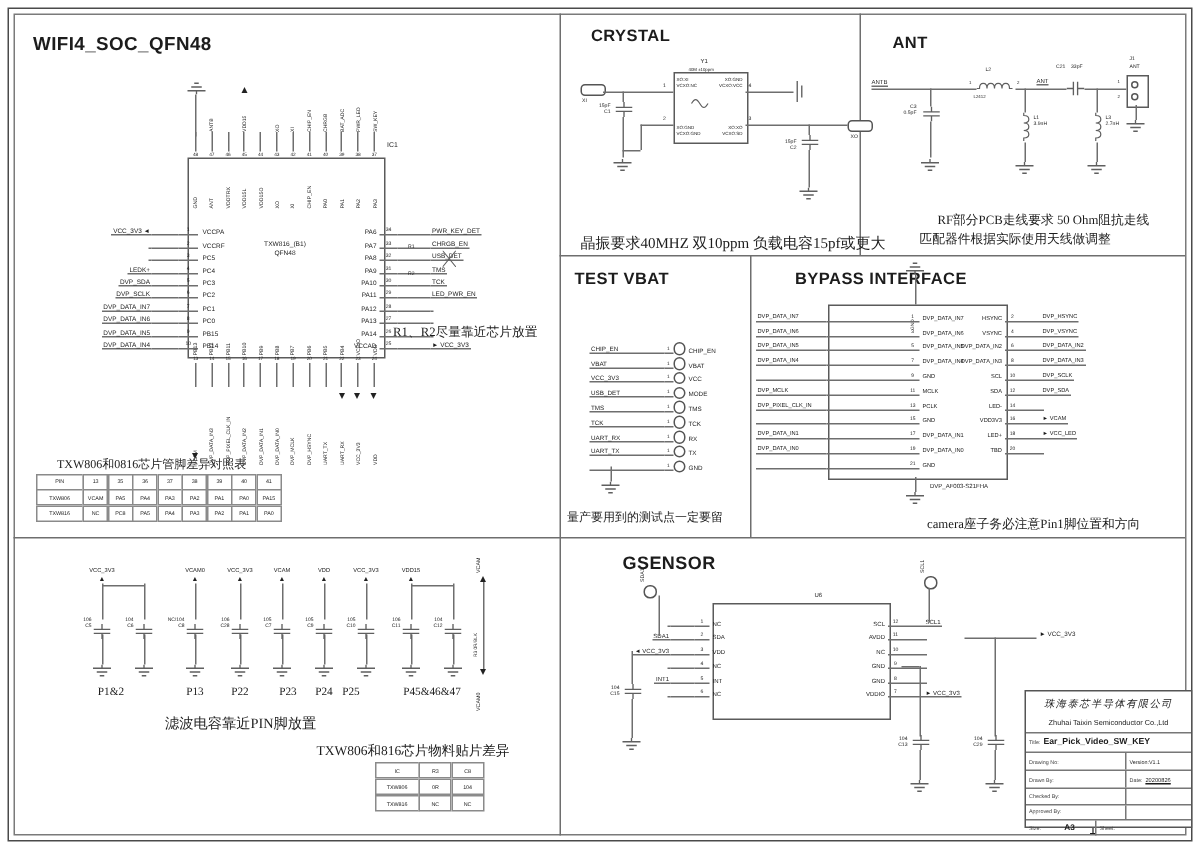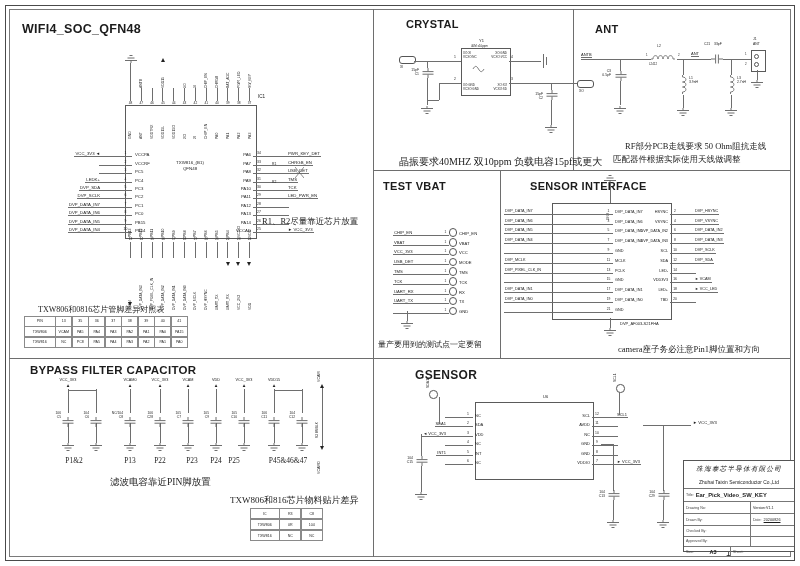--- a/index.html
+++ b/index.html
@@ -527,21 +527,21 @@
           <span class="tcell">PA5</span>
           <span class="tcell">PA4</span>
           <span class="tcell">PA3</span>
           <span class="tcell">PA2</span>
           <span class="tcell">PA1</span>
           <span class="tcell">PA0</span>
         </div>
       </div>
   </div>
 
-  <div class="abs" style="left:391px;top:10px;width:200px;height:160px">
+  <div class="abs" style="left:379px;top:10px;width:200px;height:160px">
     <div class="abs sec-title" style="left:15px;top:8px">CRYSTAL</div>
     <div class="abs porttag" style="left:8px;top:46px"></div>
     <div class="abs tiny" style="left:9px;top:55px">XI</div>
     <div class="hl" style="left:23px;top:51px;width:47px"></div>
     <div class="abs chipbox" style="left:70px;top:38px;width:48px;height:46px"></div>
     <div class="abs t4" style="left:88px;top:29px">Y1</div>
     <div class="abs tiny" style="left:80px;top:34px;font-size:2.9px">40M ±10ppm</div>
     <div class="abs tiny" style="left:63px;top:45px">1</div>
     <div class="abs tiny" style="left:63px;top:67px">2</div>
     <div class="abs tiny" style="left:120px;top:45px">4</div>
@@ -737,21 +737,21 @@
         </div>
       </div>
     <div class="vl" style="left:34px;top:141px;height:10px"></div>
     <svg class="abs" style="left:27px;top:151px" width="14" height="9">
         <use href="#g-gnd"></use>
       </svg>
     <div class="abs cn" style="left:5px;top:169px;font-size:8px">量产要用到的测试点一定要留</div>
   </div>
 
   <div class="abs" style="left:500px;top:170px;width:293px;height:188px">
-    <div class="abs sec-title" style="left:30px;top:10px">SENSOR INTERFACE</div>
+    <div class="abs sec-title" style="left:30px;top:10px">BYPASS INTERFACE</div>
     <div class="abs chipbox" style="left:52px;top:33px;width:118px;height:115px"></div>
     <svg class="abs" style="left:103px;top:4px;transform:rotate(180deg)" width="14" height="9">
         <use href="#g-gnd"></use>
       </svg>
     <div class="vl" style="left:110px;top:13px;height:20px"></div>
     <div class="abs vtext" style="left:106px;top:36px;height:14px;font-size:3.2px">GND</div>
     <div class="abs rowcol" style="left:4px;top:35px;width:155px">
 
         <div class="prow srow">
           <span class="u snet nowrap">DVP_DATA_IN7</span>
@@ -904,21 +904,20 @@
       </div>
     <div class="vl" style="left:110px;top:148px;height:10px"></div>
     <svg class="abs" style="left:103px;top:158px" width="14" height="9">
         <use href="#g-gnd"></use>
       </svg>
     <div class="abs t4" style="left:120px;top:152px">DVP_AF003-S21FHA</div>
     <div class="abs cn" style="left:118px;top:174px;font-size:8.5px">camera座子务必注意Pin1脚位置和方向</div>
   </div>
 
   <div class="abs" style="left:10px;top:358px;width:363px;height:200px">
-    <div class="abs sec-title" style="left:20px;top:6px;font-size:11.5px">BYPASS FILTER CAPACITOR</div>
     <div class="abs bcols" style="left:0;top:0;width:363px;height:110px">
 
         <div>
           <span class="bpow">VCC_3V3</span>
           <span class="barw">▲</span>
           <span class="bw1"></span>
           <div class="bcapwrap">
             <svg width="14" height="10">
               <use href="#g-capv"></use>
             </svg>
@@ -1080,21 +1079,21 @@
         <span>P45&amp;46&amp;47</span>
       </div>
 
     <div class="abs vtext" style="left:307px;top:4px;height:20px;font-size:3.6px">VCAM</div>
     <div class="abs tri-up" style="left:309.5px;top:26px"></div>
     <div class="vl" style="left:312px;top:30px;height:58px"></div>
     <div class="abs vtext" style="left:305px;top:40px;height:40px;font-size:3.2px">R3 0R/BLK</div>
     <div class="abs tri-down" style="left:309.5px;top:88px"></div>
     <div class="abs vtext" style="left:307px;top:94px;height:22px;font-size:3.6px">VCAM0</div>
     <div class="abs cn" style="left:100px;top:118px;font-size:9.5px">滤波电容靠近PIN脚放置</div>
-    <div class="abs cn" style="left:220px;top:136px;font-size:9px">TXW806和816芯片物料贴片差异</div>
+    <div class="abs cn" style="left:201px;top:136px;font-size:9px">TXW806和816芯片物料贴片差异</div>
     <div class="abs btable" style="left:240px;top:150px">
         <div class="trow">
           <span class="tcell">IC</span>
           <span class="tcell">R3</span>
           <span class="tcell">C8</span>
         </div>
         <div class="trow">
           <span class="tcell">TXW806</span>
           <span class="tcell">0R</span>
           <span class="tcell">104</span>

